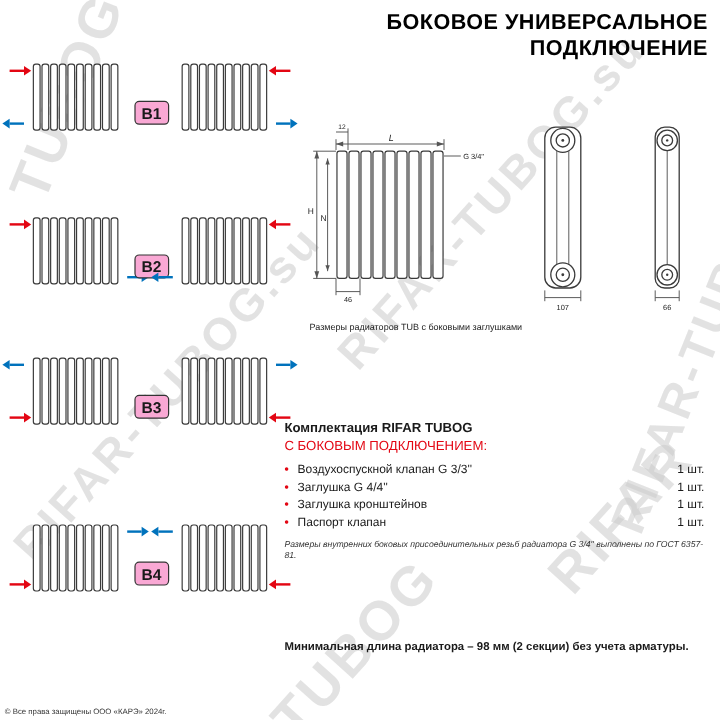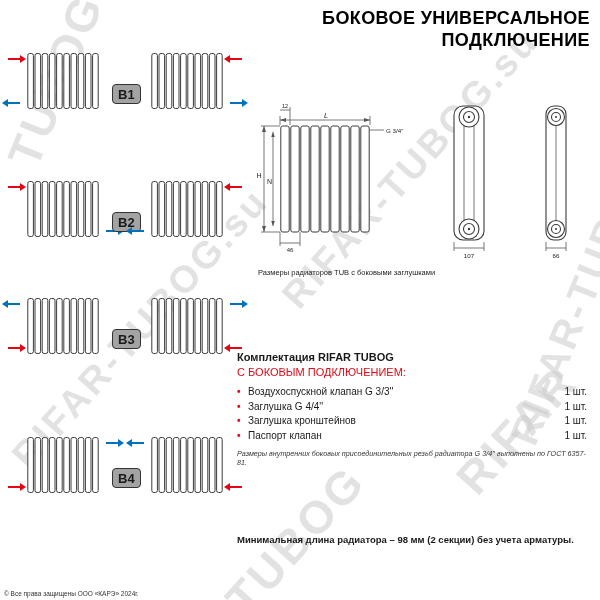--- a/index.html
+++ b/index.html
@@ -17,21 +17,21 @@
   
   .title{position:absolute;top:8px;right:10px;z-index:1;text-align:right;
          font-size:18px;font-weight:bold;line-height:1.22;letter-spacing:.4px;color:#000;}
   
   .scheme-row{position:absolute;left:0;width:250px;height:58px;z-index:1;}
   .row-b1{top:52px;} .row-b2{top:180px;} .row-b3{top:297px;} .row-b4{top:436px;}
   .rad{position:absolute;top:0;width:74px;height:58px;}
   .rad1{left:26px;} .rad2{left:150px;}
   .scheme-label{position:absolute;left:112px;top:32px;min-width:16px;text-align:left;
       border:1.3px solid #333;border-radius:4px;padding:2px 5px 1px;font-weight:bold;
-      font-size:13px;background:#a3a3a3;}
+      font-size:13px;background:#f9a8d4;}
   .arrow{position:absolute;width:12px;height:2.4px;}
   .red{background:#e30613;color:#e30613;} .blue{background:#0072bc;color:#0072bc;}
   .arr-tl{left:-18px;top:6px;} .arr-bl{left:-18px;bottom:6px;}
   .arr-tr{right:-18px;top:6px;} .arr-br{right:-18px;bottom:6px;}
   .head-right::after{content:"";position:absolute;right:-6px;top:-2.8px;
       border:4px solid transparent;border-left:6px solid currentColor;border-right:0;}
   .head-left::after{content:"";position:absolute;left:-6px;top:-2.8px;
       border:4px solid transparent;border-right:6px solid currentColor;border-left:0;}
   
   .main-drawing{position:absolute;left:256px;top:100px;z-index:1;}

